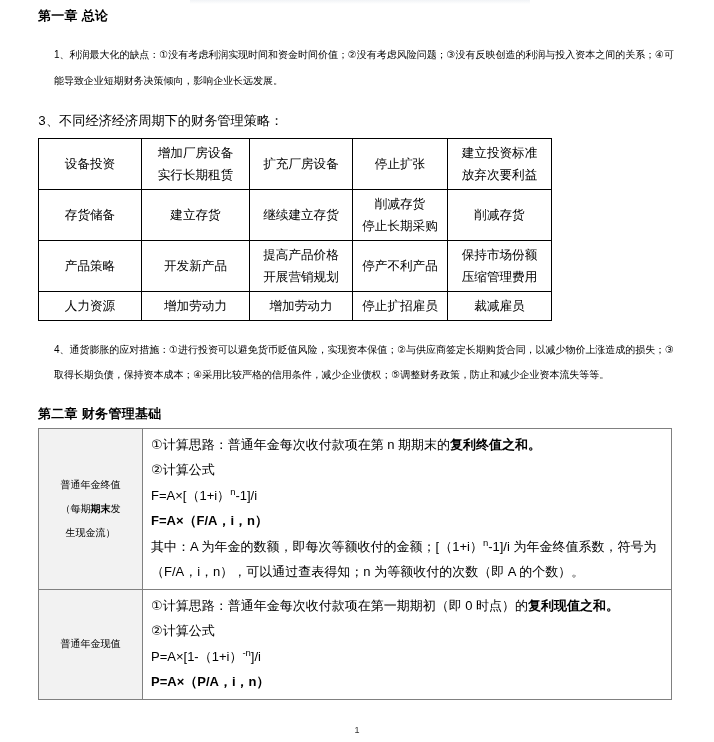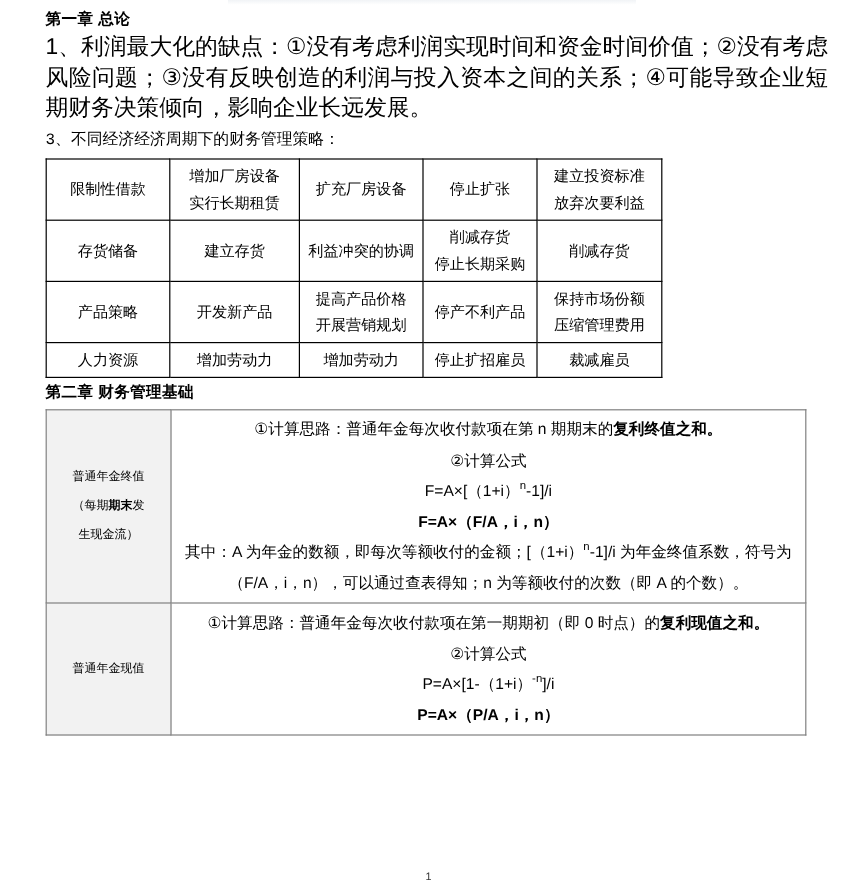--- a/index.html
+++ b/index.html
@@ -33,23 +33,23 @@
     opacity: .75;
   }
   h2.chapter {
     font-size: 13px;
     font-weight: bold;
     margin: 0 0 1px 0;
     line-height: 20px;
     letter-spacing: .3px;
   }
   p.para {
-    font-size: 19px;
+    font-size: 10px;
     line-height: 25.5px;
-    margin: 0;
+    margin: 16px;
     text-align: justify;
     text-justify: inter-ideograph;
     letter-spacing: -0.05px;
   }
   p.line {
     font-size: 13.2px;
     line-height: 25.5px;
     margin: 0;
     font-family: Liberation Mono, monospace;
   }
@@ -87,21 +87,20 @@
     width: 634px;
     margin: 4px 0 0 0;
     table-layout: fixed;
   }
   table.annuity td {
     border: 1px solid #808080;
     vertical-align: middle;
     font-size: 13px;
     line-height: 25.5px;
     padding: 4px 7px;
-    text-align: center;
   }
   table.annuity td.label {
     width: 99px;
     background: #f2f2f2;
     text-align: center;
     font-size: 10px;
     line-height: 24px;
     padding: 4px 2px;
   }
   table.annuity td.body { padding: 3px 8px 4px 8px; }
@@ -132,50 +131,51 @@
   <table class="cycle">
     <colgroup>
       <col class="c1">
         <col class="c2">
         <col class="c3">
         <col class="c4">
         <col class="c5">
     </colgroup>
     <tbody>
       <tr>
-        <td>限制性借款</td>
+        <td>设备投资</td>
         <td>增加厂房设备<br>实行长期租赁</td>
         <td>扩充厂房设备</td>
         <td>停止扩张</td>
         <td>建立投资标准<br>放弃次要利益</td>
       </tr>
       <tr>
         <td>存货储备</td>
         <td>建立存货</td>
-        <td>利益冲突的协调</td>
+        <td>继续建立存货</td>
         <td>削减存货<br>停止长期采购</td>
         <td>削减存货</td>
       </tr>
       <tr>
         <td>产品策略</td>
         <td>开发新产品</td>
         <td>提高产品价格<br>开展营销规划</td>
         <td>停产不利产品</td>
         <td>保持市场份额<br>压缩管理费用</td>
       </tr>
       <tr>
         <td>人力资源</td>
         <td>增加劳动力</td>
         <td>增加劳动力</td>
         <td>停止扩招雇员</td>
         <td>裁减雇员</td>
       </tr>
     </tbody>
   </table>
 
+  <p class="para">4、通货膨胀的应对措施：①进行投资可以避免货币贬值风险，实现资本保值；②与供应商签定长期购货合同，以减少物价上涨造成的损失；③取得长期负债，保持资本成本；④采用比较严格的信用条件，减少企业债权；⑤调整财务政策，防止和减少企业资本流失等等。</p>
 
   <h2 class="chapter">第二章  财务管理基础</h2>
 
   <table class="annuity">
     <tbody>
       <tr>
         <td class="label">
           <div>普通年金终值</div>
           <div><span>（每期</span><span class="b">期末</span><span>发</span></div>
           <div>生现金流）</div>

